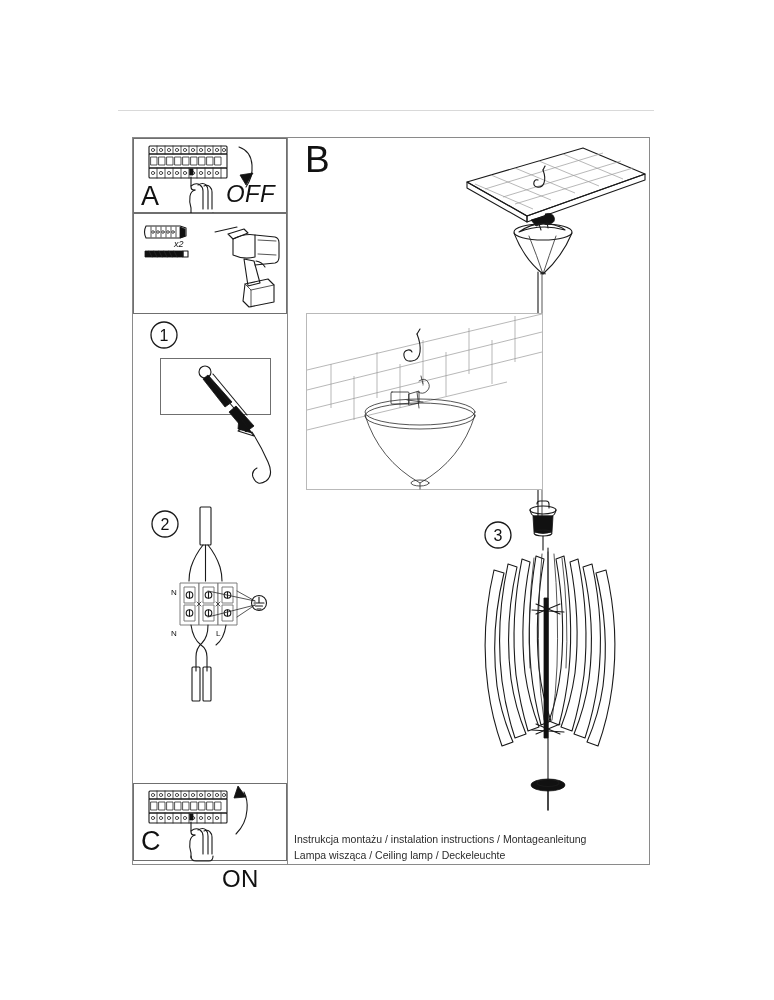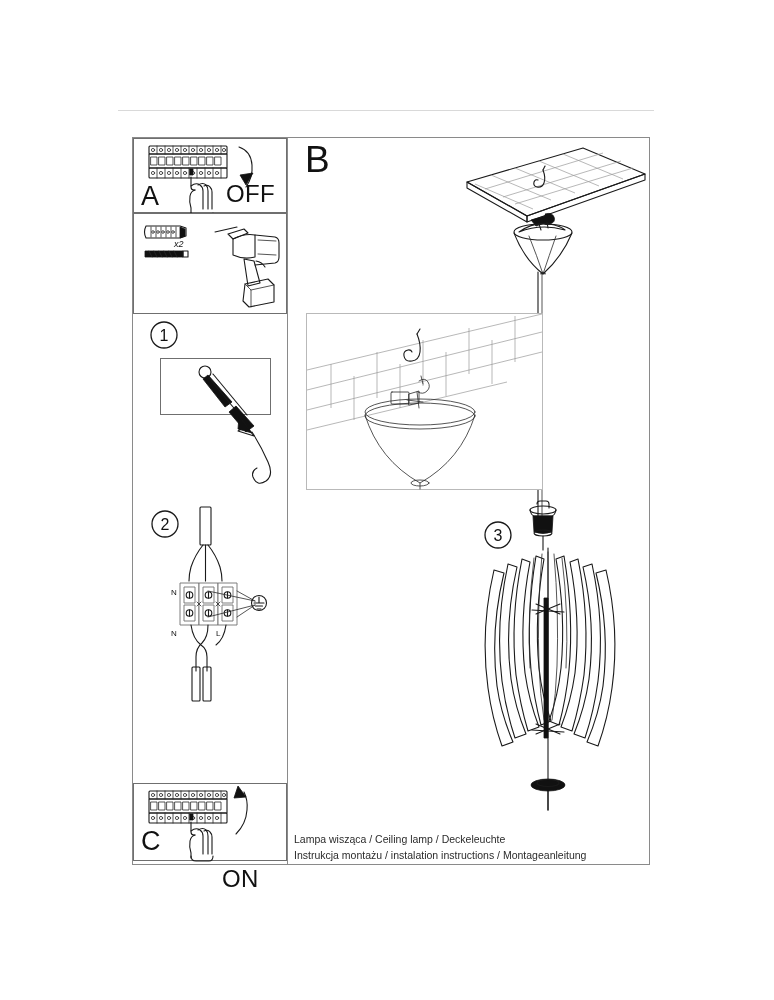--- a/index.html
+++ b/index.html
@@ -69,21 +69,21 @@
 
 <div class="page">
 
   <div class="top-rule"></div>
 
   <div class="main-frame"></div>
   <div class="col-divider"></div>
 
   <div class="panel panel-a"></div>
   <div class="lbl lbl-letter" style="left:141px;top:183px;">A</div>
-  <div class="lbl lbl-word" style="left:226px;top:182px;">OFF</div>
+  <div class="lbl lbl-word" style="left:226px;top:182px;font-style:italic;">OFF</div>
 
   <svg style="position:absolute;left:143px;top:141px;" width="145" height="72">
 
     <g class="ink">
       <rect x="6" y="5" width="78" height="8" rx="1"></rect>
       <rect x="6" y="13" width="78" height="14"></rect>
       <rect x="6" y="27" width="78" height="10" rx="1"></rect>
 
       <g class="ink-thin">
         <line x1="14" y1="5" x2="14" y2="13"></line>
@@ -366,22 +366,22 @@
       <path d="M48 70 q0 5 5 5 l13 0 q4 0 4 -5"></path>
     </g>
 
     <g>
       <path class="ink" d="M93 48 q10 -10 11 -24 q1 -10 -3 -18"></path>
       <path class="ink-fill" d="M95 0 l8 11 l-12 1 z"></path>
     </g>
   </svg>
 
   <div class="caption">
+    <div>Instrukcja montażu / instalation instructions / Montageanleitung</div>
     <div>Lampa wisząca / Ceiling lamp / Deckeleuchte</div>
-    <div>Instrukcja montażu / instalation instructions / Montageanleitung</div>
   </div>
 
   <div class="lbl lbl-B" style="left:305px;top:141px;">B</div>
 
   <svg style="position:absolute;left:455px;top:140px;" width="200" height="120">
 
     <path class="ink" d="M12 42 L128 8 L190 34 L72 76 Z"></path>
 
     <path class="ink" d="M12 42 L12 48 L72 82 L72 76 Z"></path>
     <path class="ink" d="M72 76 L72 82 L190 40 L190 34 Z"></path>

